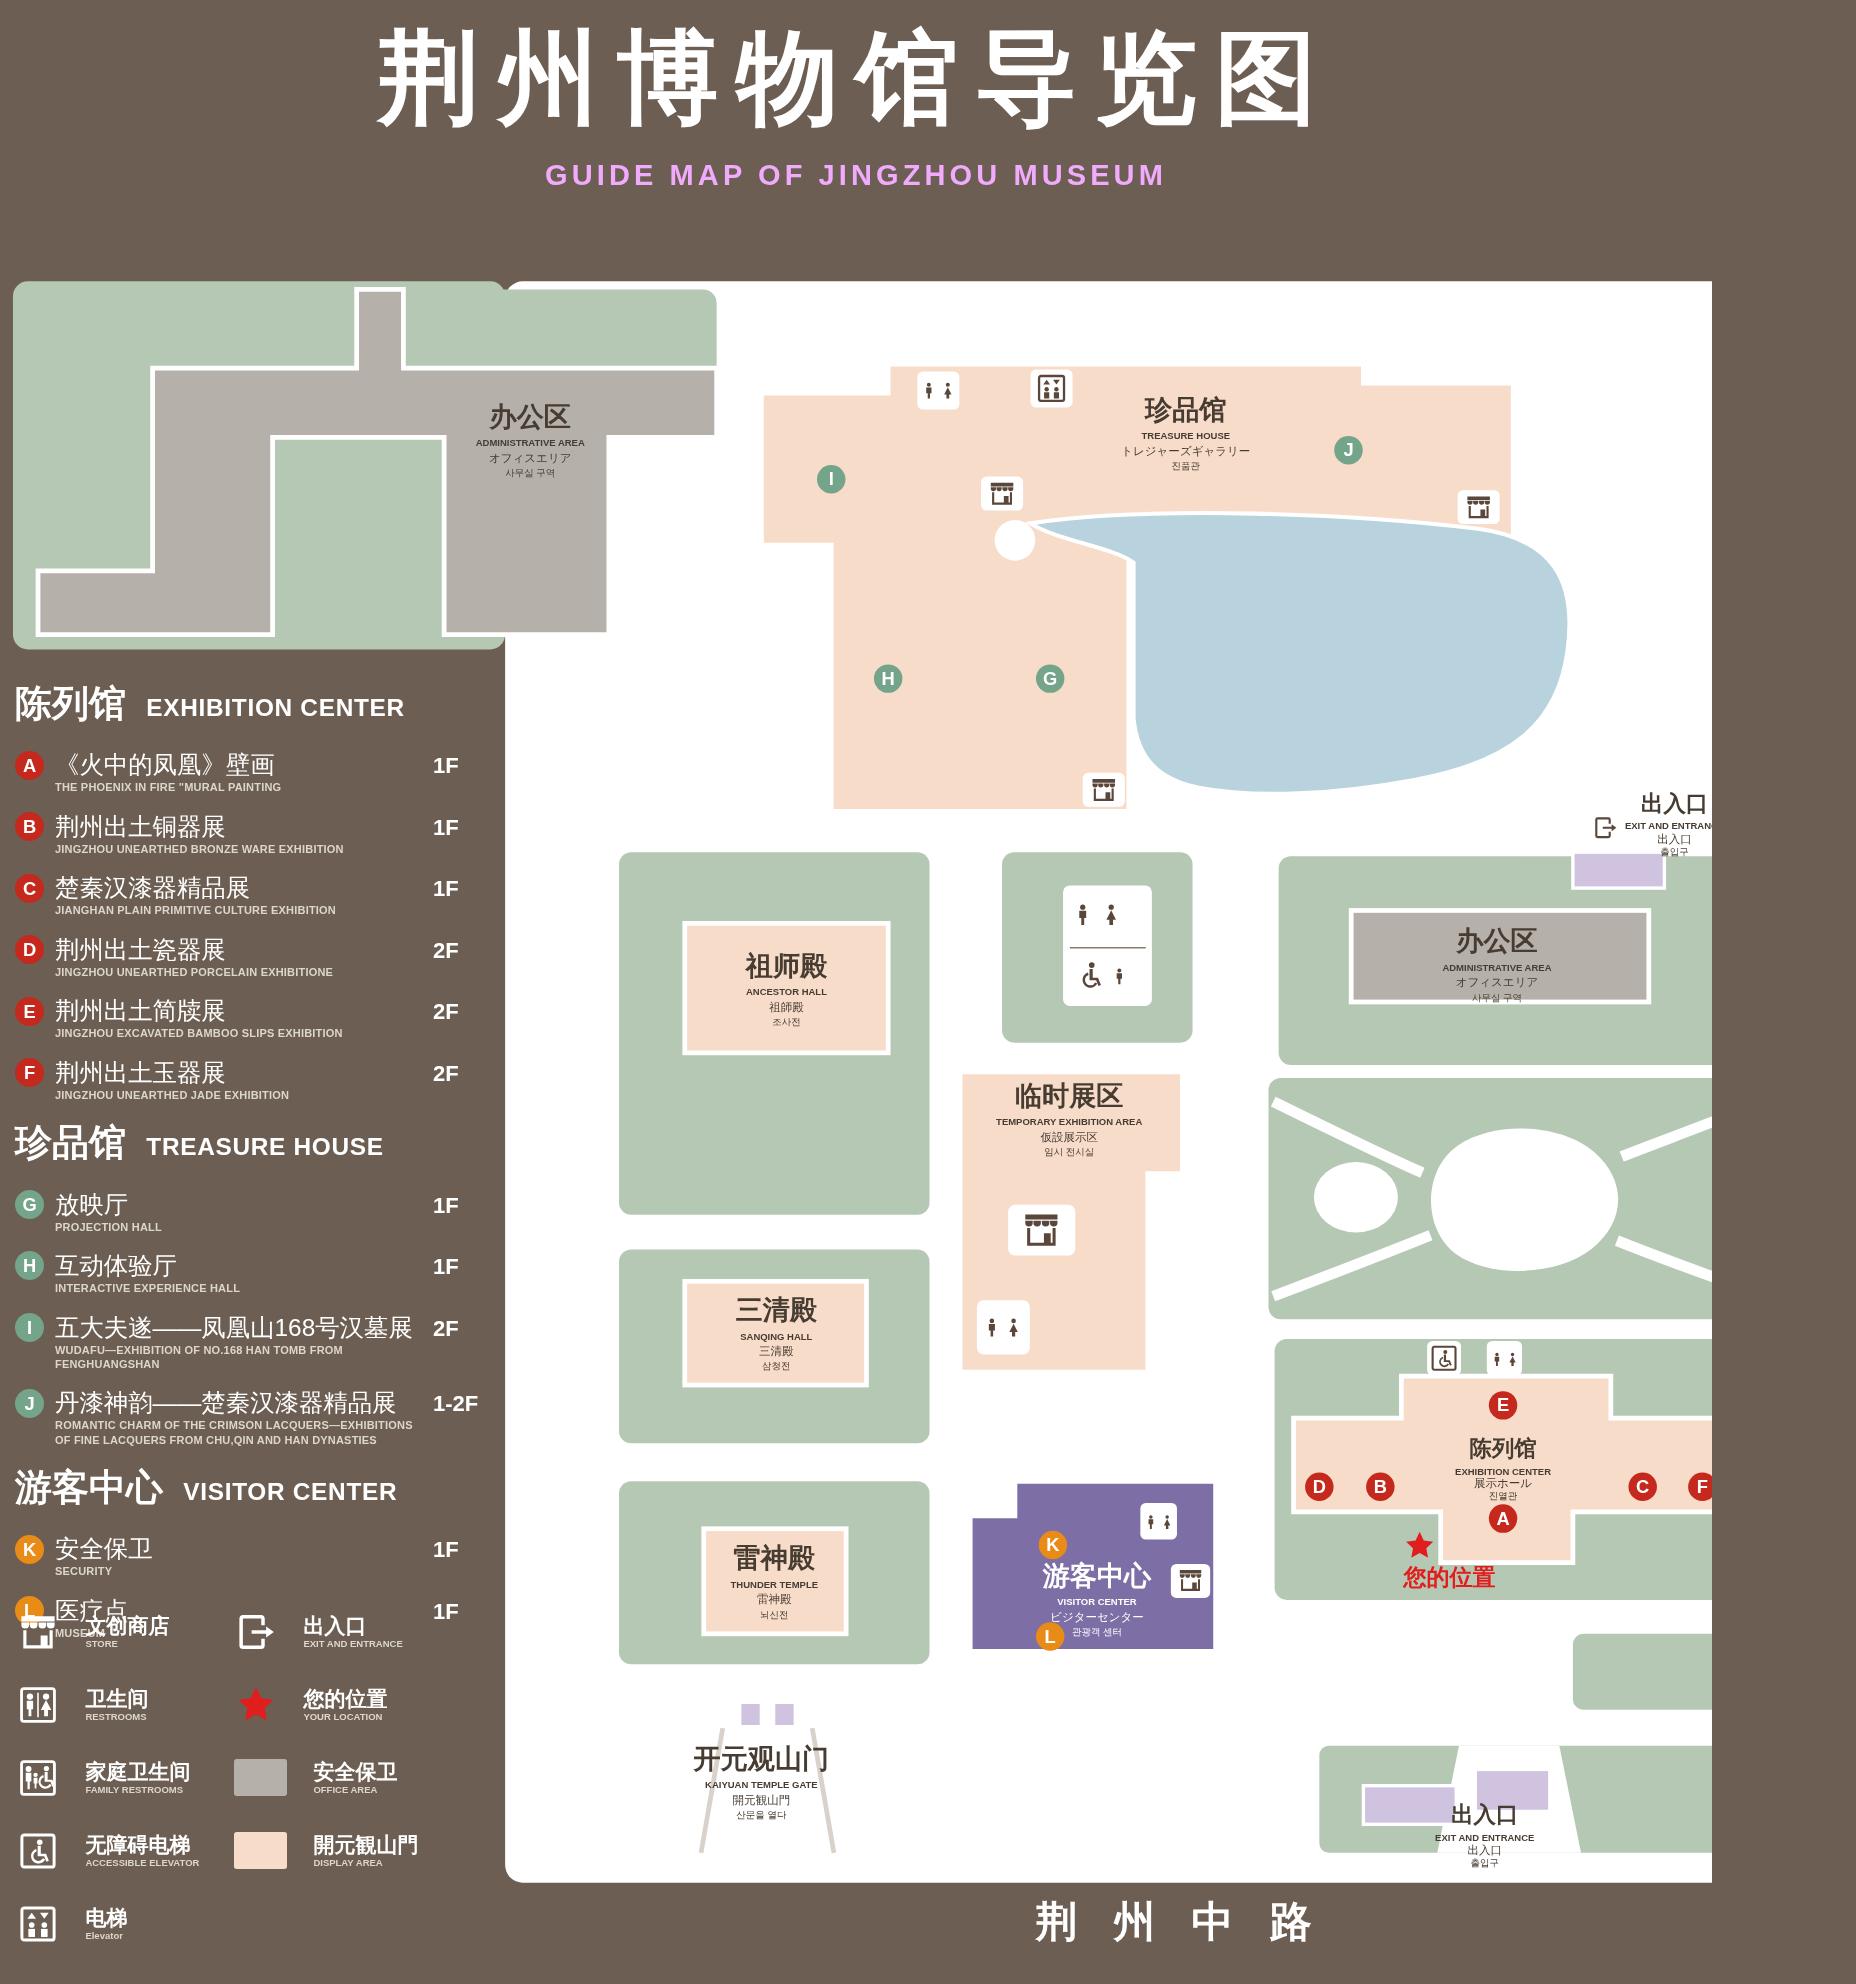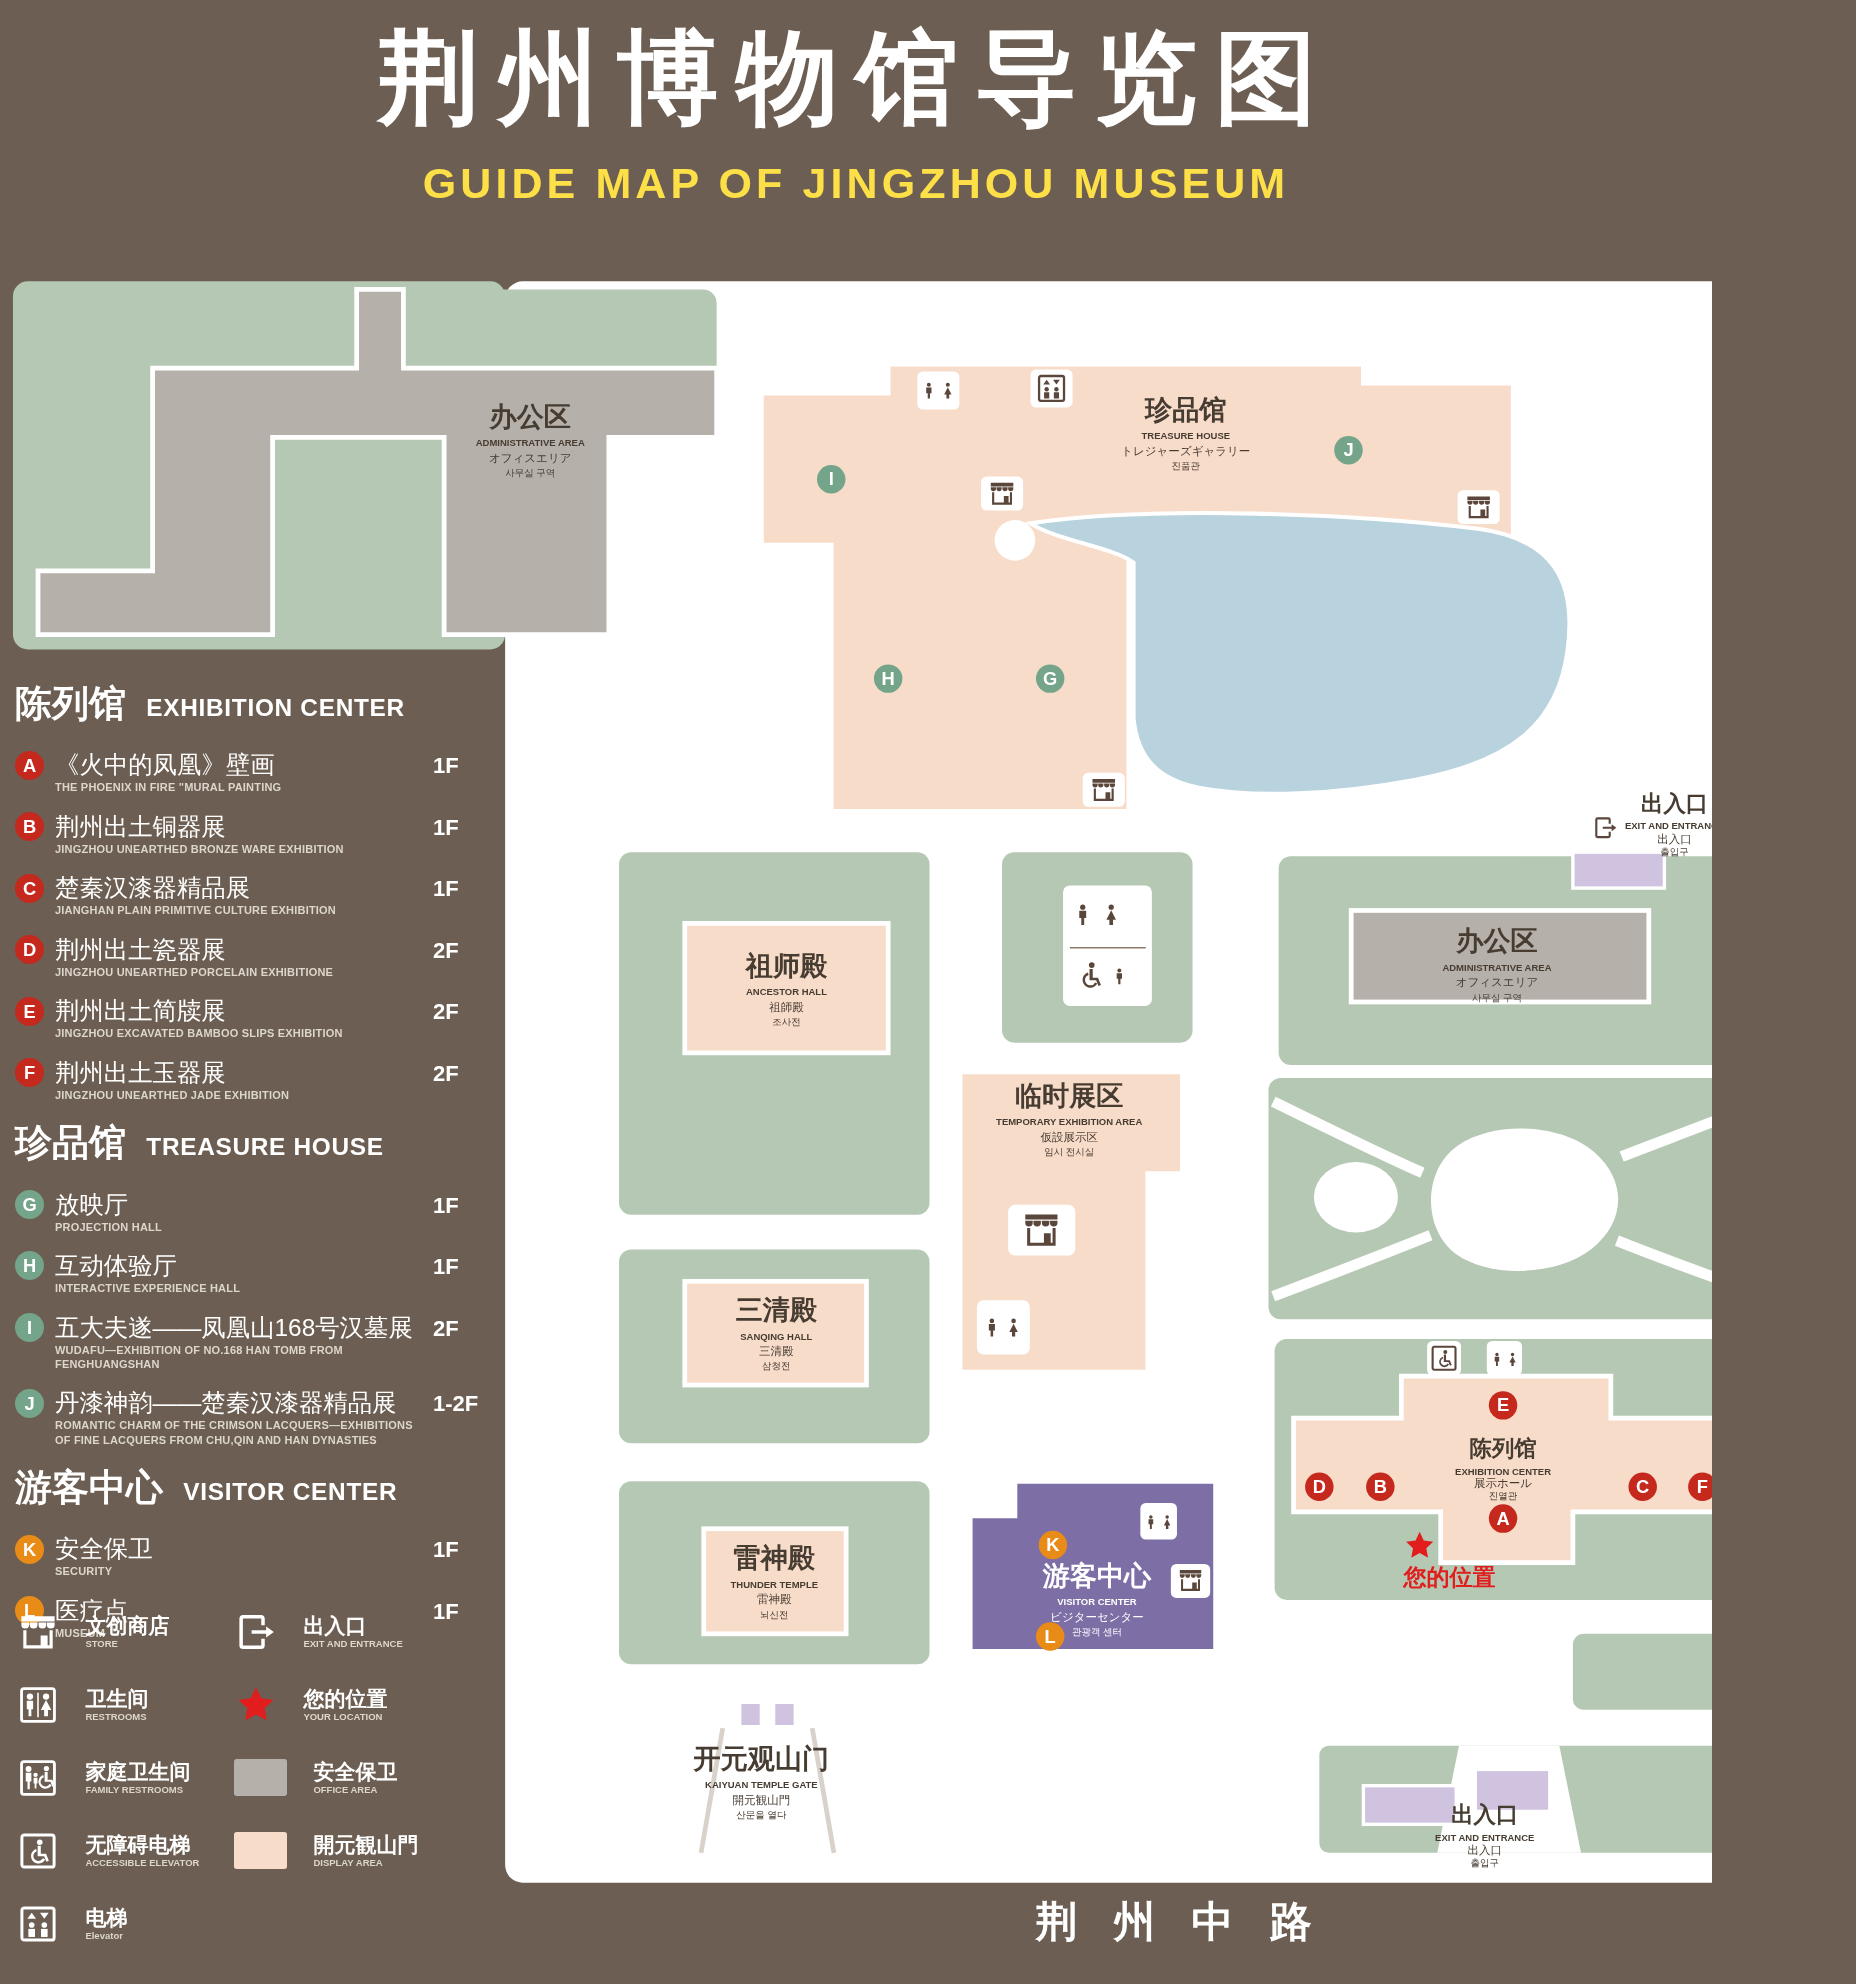--- a/index.html
+++ b/index.html
@@ -2,21 +2,21 @@
 <html style="font-size:11px"><head>
 <meta charset="utf-8">
 <title>Jingzhou Museum Guide Map</title>
 <style>
   body{margin:0;background:#6c5e52;}
   .page{position:relative;width:1712px;height:1985px;background:#6c5e52;overflow:hidden;
         font-family:"Liberation Sans","DejaVu Sans",sans-serif;}
   
   .hdr{position:absolute;top:0;left:0;width:100%;text-align:center;color:#fff;z-index:3;}
   .hdr h1{margin:11px 0 0;font-size:102px;letter-spacing:17.6px;font-weight:bold;}
-  .hdr .sub{margin-top:11px;font-size:43px;font-weight:bold;letter-spacing:4.1px;color:#fde047;}
+  .hdr .sub{margin-top:11px;font-size:29px;font-weight:bold;letter-spacing:4.1px;color:#f0abfc;}
   
   .sidebar{position:absolute;left:15px;top:679px;width:485px;z-index:2;color:#fff;}
   .sec-h{display:flex;align-items:baseline;gap:20.3px;margin:15px 0 20.3px;}
   .sec-h.first{margin-top:0;}
   .sec-zh{font-size:37px;font-weight:bold;}
   .sec-en{font-size:24.4px;font-weight:bold;letter-spacing:0.7px;}
   .leg-row{position:relative;display:flex;gap:11px;margin-bottom:16.3px;padding-right:71px;min-height:43px;}
   .badge{flex:0 0 auto;width:29px;height:29px;border-radius:50%;text-align:center;line-height:29px;
          font-size:18.3px;font-weight:bold;color:#fff;margin-top:1.4px;}
   .b-red{background:#c5281c;} .b-green{background:#74a489;} .b-orange{background:#e98b17;}

